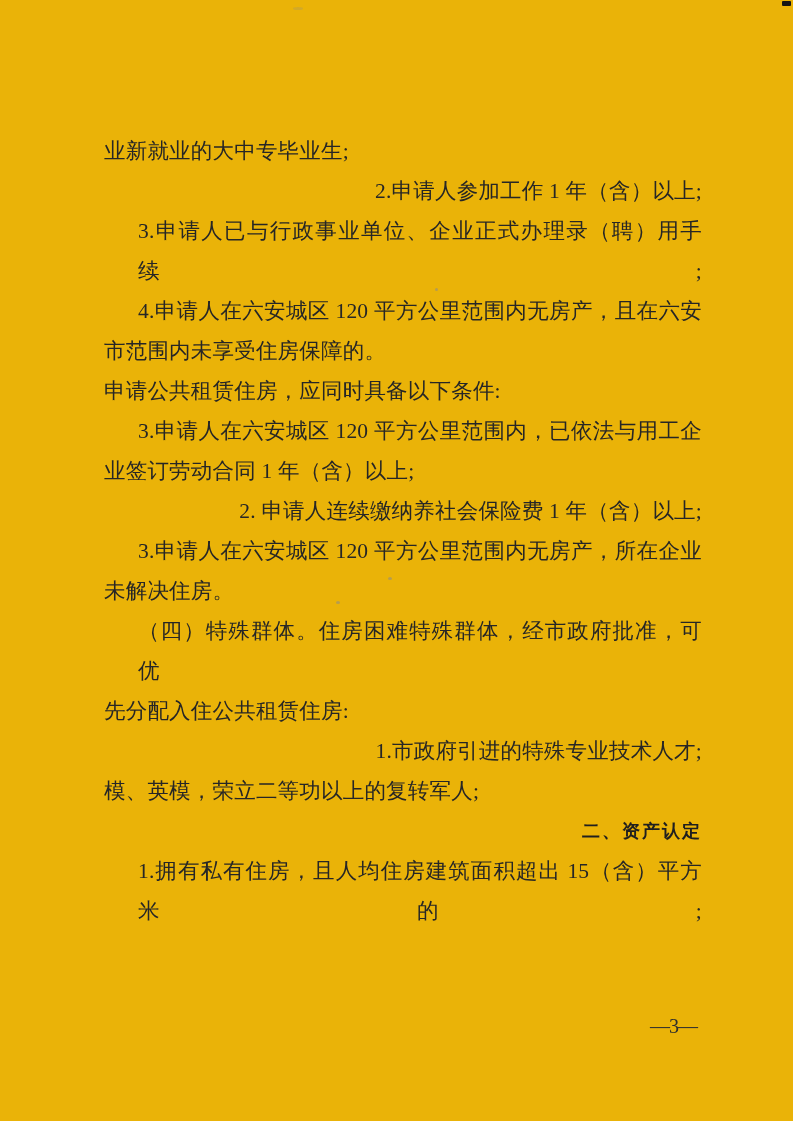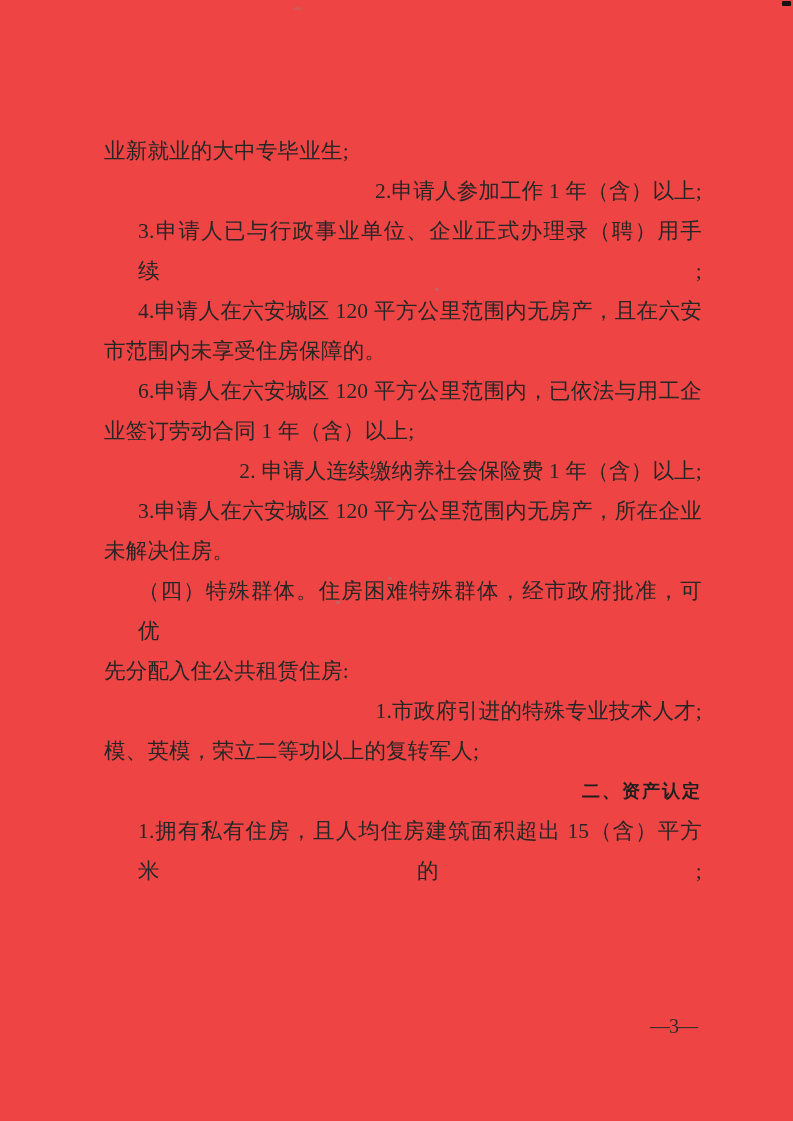--- a/index.html
+++ b/index.html
@@ -11,21 +11,21 @@
     width: 793px;
     height: 1121px;
     position: relative;
     overflow: hidden;
     font-family: "Liberation Serif", "DejaVu Serif", serif;
     color: #262626;
   }
   .sheet {
     position: absolute;
     inset: 0;
-    background: #ef4444;
+    background: #eab308;
   }
   .text-block {
     position: absolute;
     top: 131px;
     left: 104px;
     width: 598px;
     font-size: 21.5px;
     line-height: 40px;
     letter-spacing: 0.2px;
     color: #262626;
@@ -89,21 +89,22 @@
   <div class="speck speck-2"></div>
   <div class="speck speck-3"></div>
   <div class="speck speck-4"></div>
 
   <main class="text-block">
     <div class="line">业新就业的大中专毕业生;</div>
     <div class="line indent">2.申请人参加工作 1 年（含）以上;</div>
     <div class="line indent just">3.申请人已与行政事业单位、企业正式办理录（聘）用手续;</div>
     <div class="line indent just">4.申请人在六安城区 120 平方公里范围内无房产，且在六安</div>
     <div class="line">市范围内未享受住房保障的。</div>
-    <div class="line indent just">6.申请人在六安城区 120 平方公里范围内，已依法与用工企</div>
+    <div class="line">申请公共租赁住房，应同时具备以下条件:</div>
+    <div class="line indent just">3.申请人在六安城区 120 平方公里范围内，已依法与用工企</div>
     <div class="line">业签订劳动合同 1 年（含）以上;</div>
     <div class="line indent">2. 申请人连续缴纳养社会保险费 1 年（含）以上;</div>
     <div class="line indent just">3.申请人在六安城区 120 平方公里范围内无房产，所在企业</div>
     <div class="line">未解决住房。</div>
     <div class="line indent just">（四）特殊群体。住房困难特殊群体，经市政府批准，可优</div>
     <div class="line">先分配入住公共租赁住房:</div>
     <div class="line indent">1.市政府引进的特殊专业技术人才;</div>
     <div class="line">模、英模，荣立二等功以上的复转军人;</div>
     <div class="line indent heading">二、资产认定</div>
     <div class="line indent just">1.拥有私有住房，且人均住房建筑面积超出 15（含）平方米的;</div>

